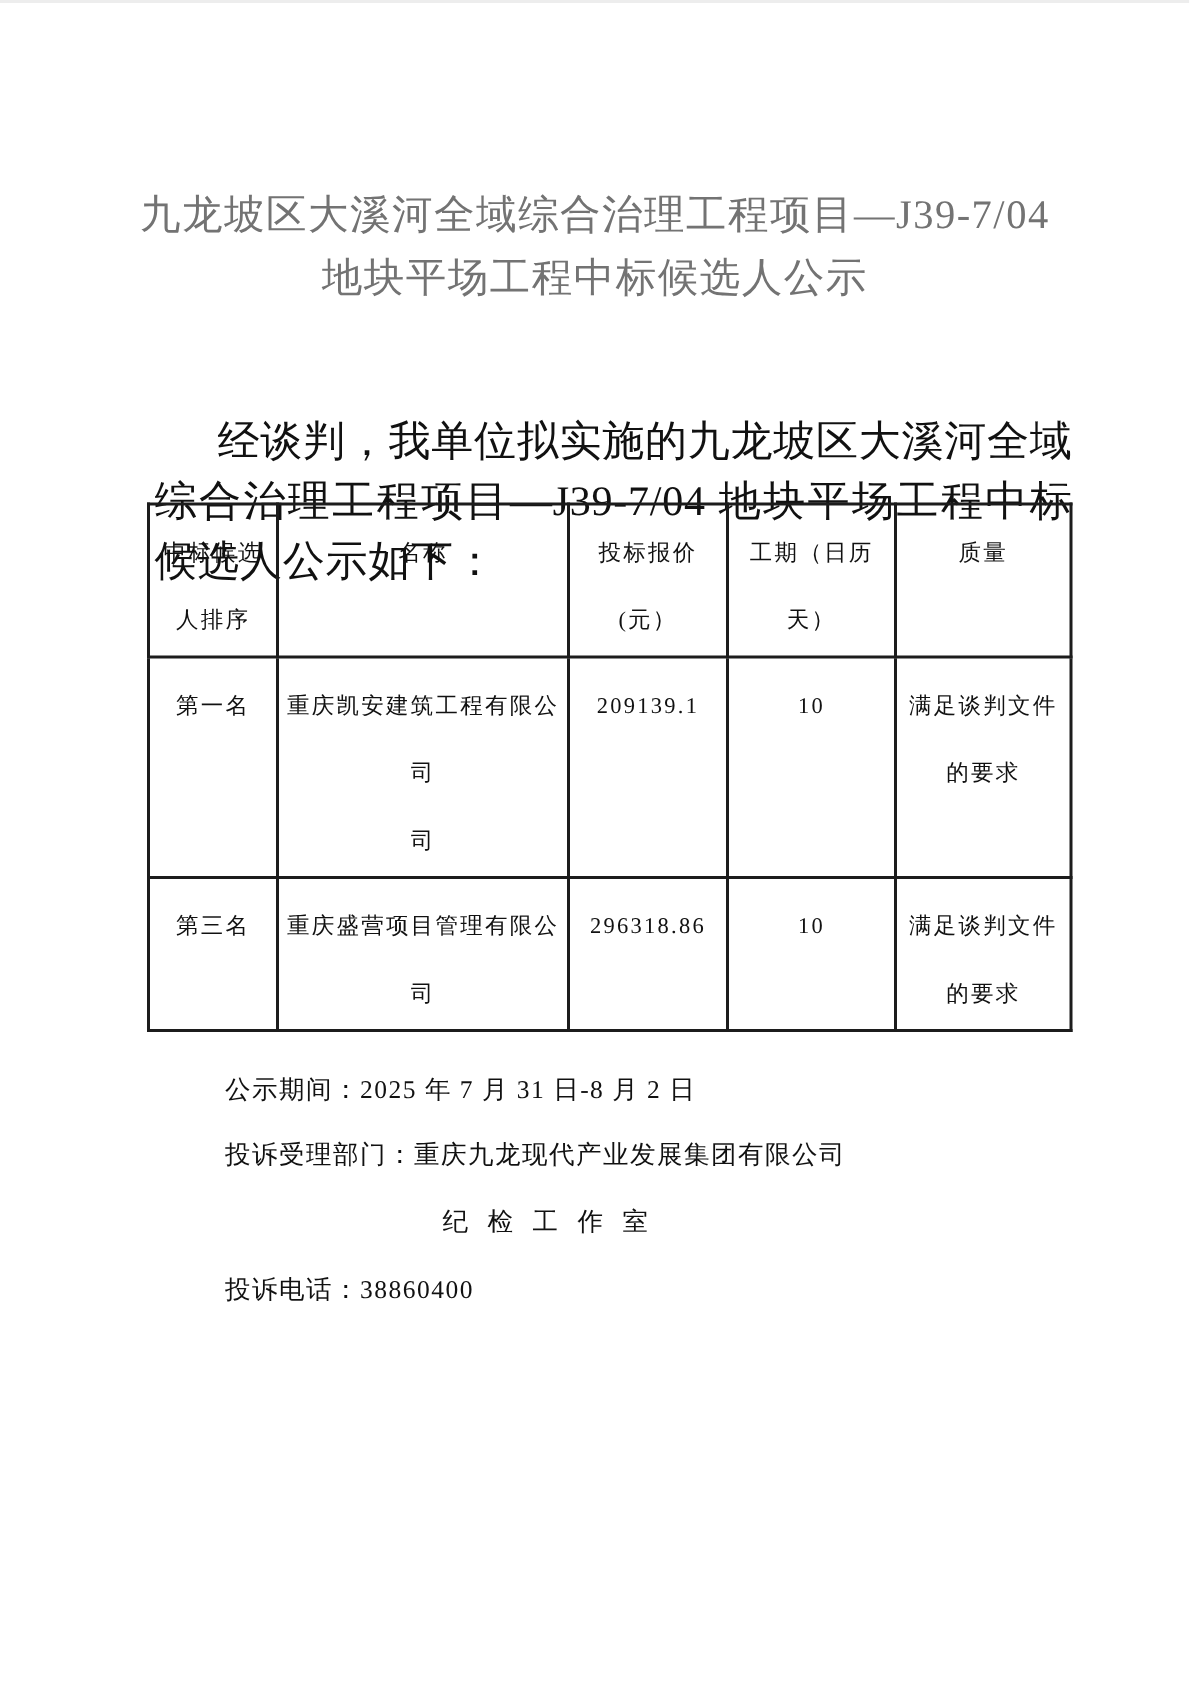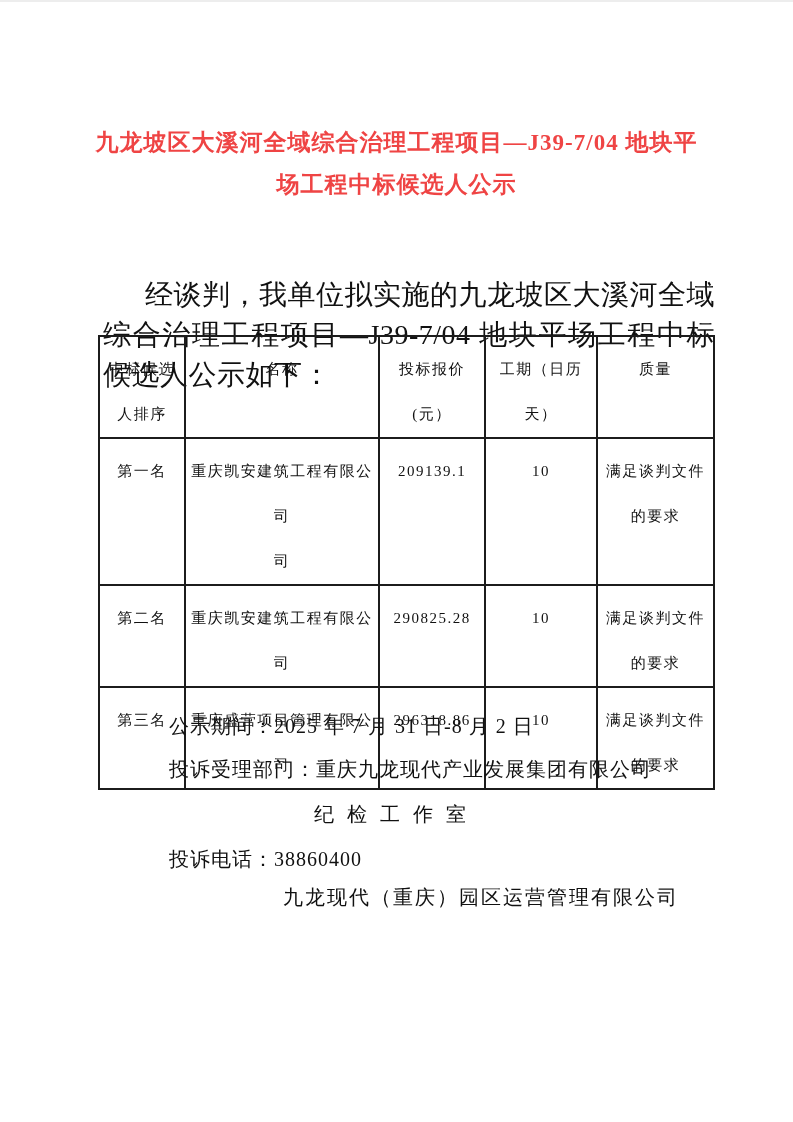--- a/index.html
+++ b/index.html
@@ -20,25 +20,25 @@
   }
   .doc-title {
     position: absolute;
     top: 122px;
     left: 0;
     width: 100%;
     box-sizing: border-box;
     padding: 0 88px;
     margin: 0;
     text-align: center;
-    font-size: 23px;
-    font-weight: bold;
+    font-size: 27px;
+    font-weight: normal;
     line-height: 42px;
     letter-spacing: 1px;
-    color: #ef4444;
+    color: #737373;
   }
   .intro {
     position: absolute;
     top: 247px;
     left: 103px;
     width: 612px;
     font-size: 28px;
     line-height: 40px;
     letter-spacing: 0.5px;
     text-align: justify;
@@ -67,25 +67,24 @@
     white-space: pre-line;
     overflow: hidden;
   }
   col.c-rank     { width: 86px; }
   col.c-name     { width: 194px; }
   col.c-price    { width: 106px; }
   col.c-duration { width: 112px; }
   col.c-quality  { width: 117px; }
   .footer-line {
     position: absolute;
-    font-size: 20px;
+    font-size: 17px;
     line-height: 43px;
     letter-spacing: 1px;
     white-space: nowrap;
-    margin-left: 19px;
   }
   .fl-period    { top: 705px; left: 150px; }
   .fl-dept      { top: 748px; left: 150px; }
   .fl-dept2     { top: 793px; left: 295px; letter-spacing: 13px; }
   .fl-phone     { top: 838px; left: 150px; }
   .fl-issuer    { top: 876px; left: 264px; letter-spacing: 2px; }
   .fl-date      { top: 918px; left: 482px; letter-spacing: 2px; }
 </style>
 </head>
 <body>
@@ -119,36 +118,27 @@
       <tr>
         <td>第一名</td>
         <td>重庆凯安建筑工程有限公司
 司</td>
         <td>209139.1</td>
         <td>10</td>
         <td>满足谈判文件
 的要求</td>
       </tr>
       <tr>
-        <td>第二名</td>
-        <td>重庆凯安建筑工程有限公司</td>
-        <td>290825.28</td>
-        <td>10</td>
-        <td>满足谈判文件
-的要求</td>
-      </tr>
-      <tr>
         <td>第三名</td>
         <td>重庆盛营项目管理有限公司</td>
         <td>296318.86</td>
         <td>10</td>
         <td>满足谈判文件
 的要求</td>
       </tr>
     </tbody>
   </table>
 
   <div class="footer-line fl-period">公示期间：2025 年 7 月 31 日-8 月 2 日</div>
   <div class="footer-line fl-dept2">纪检工作室</div>
   <div class="footer-line fl-dept">投诉受理部门：重庆九龙现代产业发展集团有限公司</div>
   <div class="footer-line fl-phone">投诉电话：38860400</div>
-  <div class="footer-line fl-issuer">九龙现代（重庆）园区运营管理有限公司</div>
 </div>
 
 </body></html>

